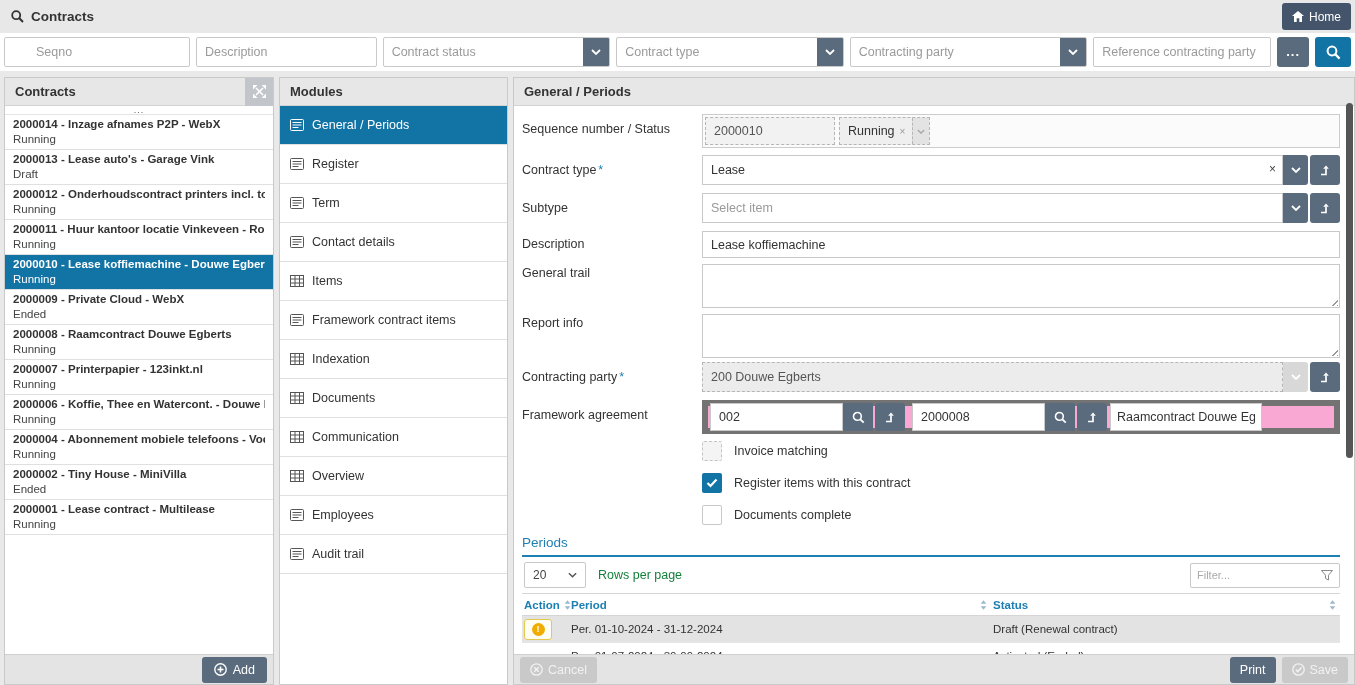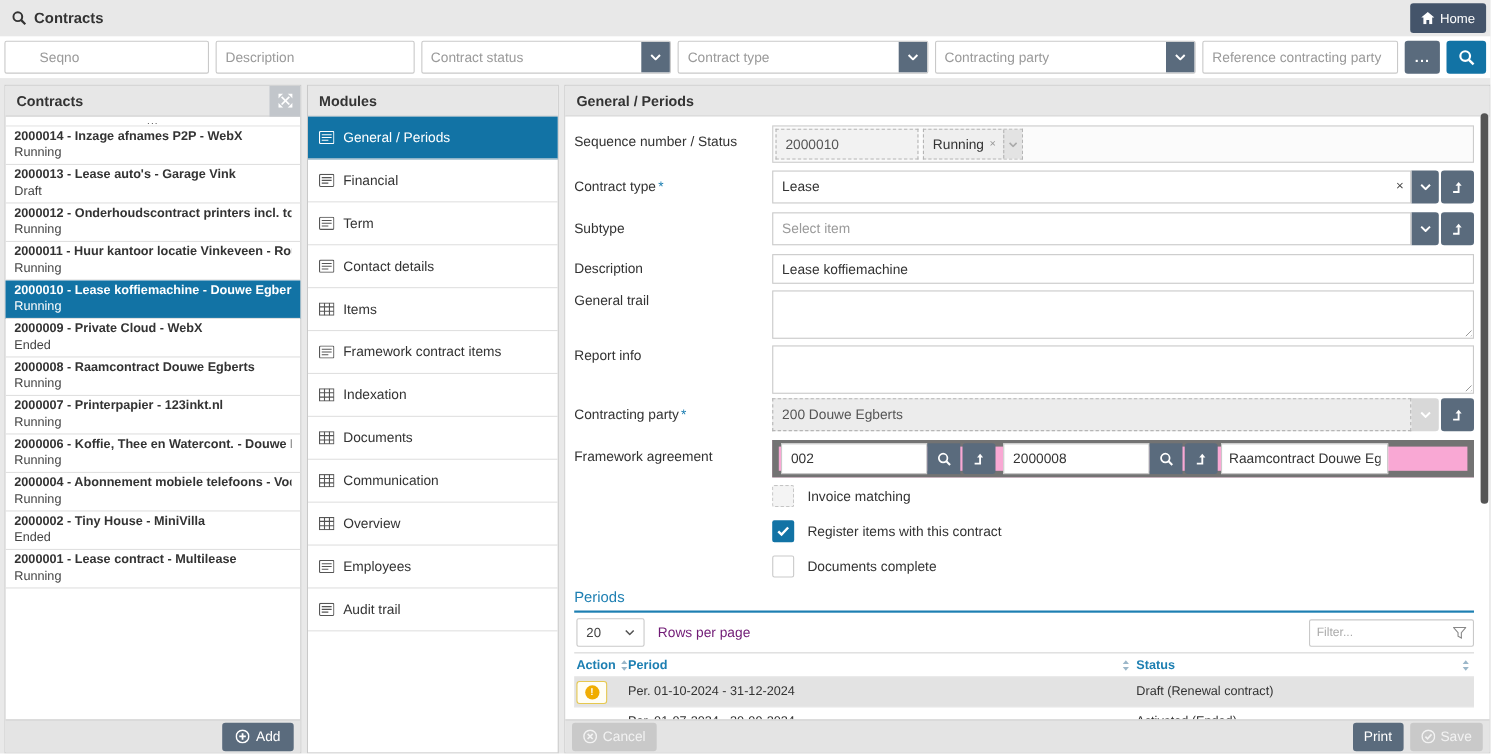--- a/index.html
+++ b/index.html
@@ -121,30 +121,30 @@
   .cb.disabled { border:1px dashed #c4c4c4; background:#f4f4f4; cursor:default; }
   .cb-label { font-size:12.5px; color:#333; }
 
   
   .periods-title { color:#1d7fb2; font-size:13.5px; padding:4px 0 5px 0;
                    border-bottom:2px solid #1d7fb2; margin-top:2px; }
   .ptoolbar { display:flex; align-items:center; padding:5px 0 5px 2px; }
   .rpp-select { width:62px; height:26px; border:1px solid #c9c9c9; border-radius:2px;
                 display:flex; align-items:center; justify-content:space-between;
                 padding:0 8px; font-size:12px; color:#444; cursor:pointer; background:#fff; }
-  .rpp-label { margin-left:12px; font-size:12.5px; color:#701a75; }
+  .rpp-label { margin-left:12px; font-size:12.5px; color:#15803d; }
   .pfilter { margin-left:auto; width:150px; height:25px; border:1px solid #c9c9c9; border-radius:2px;
              display:flex; align-items:center; padding:0 6px; background:#fff; }
   .pfilter input { border:none; flex:1; font-size:11px; min-width:0; }
   .pfilter input::placeholder { color:#aaa; }
   .ptable-header { display:flex; align-items:center; height:23px;
                    border-top:1px solid #d5d5d5; border-bottom:1px solid #d5d5d5;
                    font-size:11.5px; font-weight:bold; color:#1d7fb2; }
   .col-action { width:49px; padding-left:2px; display:flex; align-items:center; gap:4px; }
-  .col-period { width:462px; display:flex; align-items:center; justify-content:space-between; padding-right:6px; }
+  .col-period { width:422px; display:flex; align-items:center; justify-content:space-between; padding-right:6px; }
   .col-status { flex:1; display:flex; align-items:center; justify-content:space-between; padding-right:4px; }
   .prow { display:flex; align-items:center; height:26px; border-bottom:1px solid #e6e6e6;
           font-size:11.5px; color:#333; }
   .prow.shaded { background:#e3e3e3; height:27px; }
   .warn-btn { width:28px; height:21px; border:1px solid #e6c84f; background:#fffef5;
               border-radius:3px; display:flex; align-items:center; justify-content:center; }
   .warn-circle { width:13px; height:13px; border-radius:50%; background:#f0ad00; color:#fff;
                  font-size:9px; font-weight:bold; display:flex; align-items:center; justify-content:center; }
 
   
@@ -319,21 +319,21 @@
     </div>
     <div class="mitem">
       <span class="micon">
           <svg width="14" height="12" viewBox="0 0 14 12">
             <rect x="0.5" y="0.5" width="13" height="11" rx="1" fill="none" stroke="currentColor"></rect>
             <line x1="2.5" y1="3.5" x2="11.5" y2="3.5" stroke="currentColor"></line>
             <line x1="2.5" y1="6" x2="11.5" y2="6" stroke="currentColor"></line>
             <line x1="2.5" y1="8.5" x2="8.5" y2="8.5" stroke="currentColor"></line>
           </svg>
         </span>
-      <span>Financial</span>
+      <span>Register</span>
     </div>
     <div class="mitem">
       <span class="micon">
           <svg width="14" height="12" viewBox="0 0 14 12">
             <rect x="0.5" y="0.5" width="13" height="11" rx="1" fill="none" stroke="currentColor"></rect>
             <line x1="2.5" y1="3.5" x2="11.5" y2="3.5" stroke="currentColor"></line>
             <line x1="2.5" y1="6" x2="11.5" y2="6" stroke="currentColor"></line>
             <line x1="2.5" y1="8.5" x2="8.5" y2="8.5" stroke="currentColor"></line>
           </svg>
         </span>

